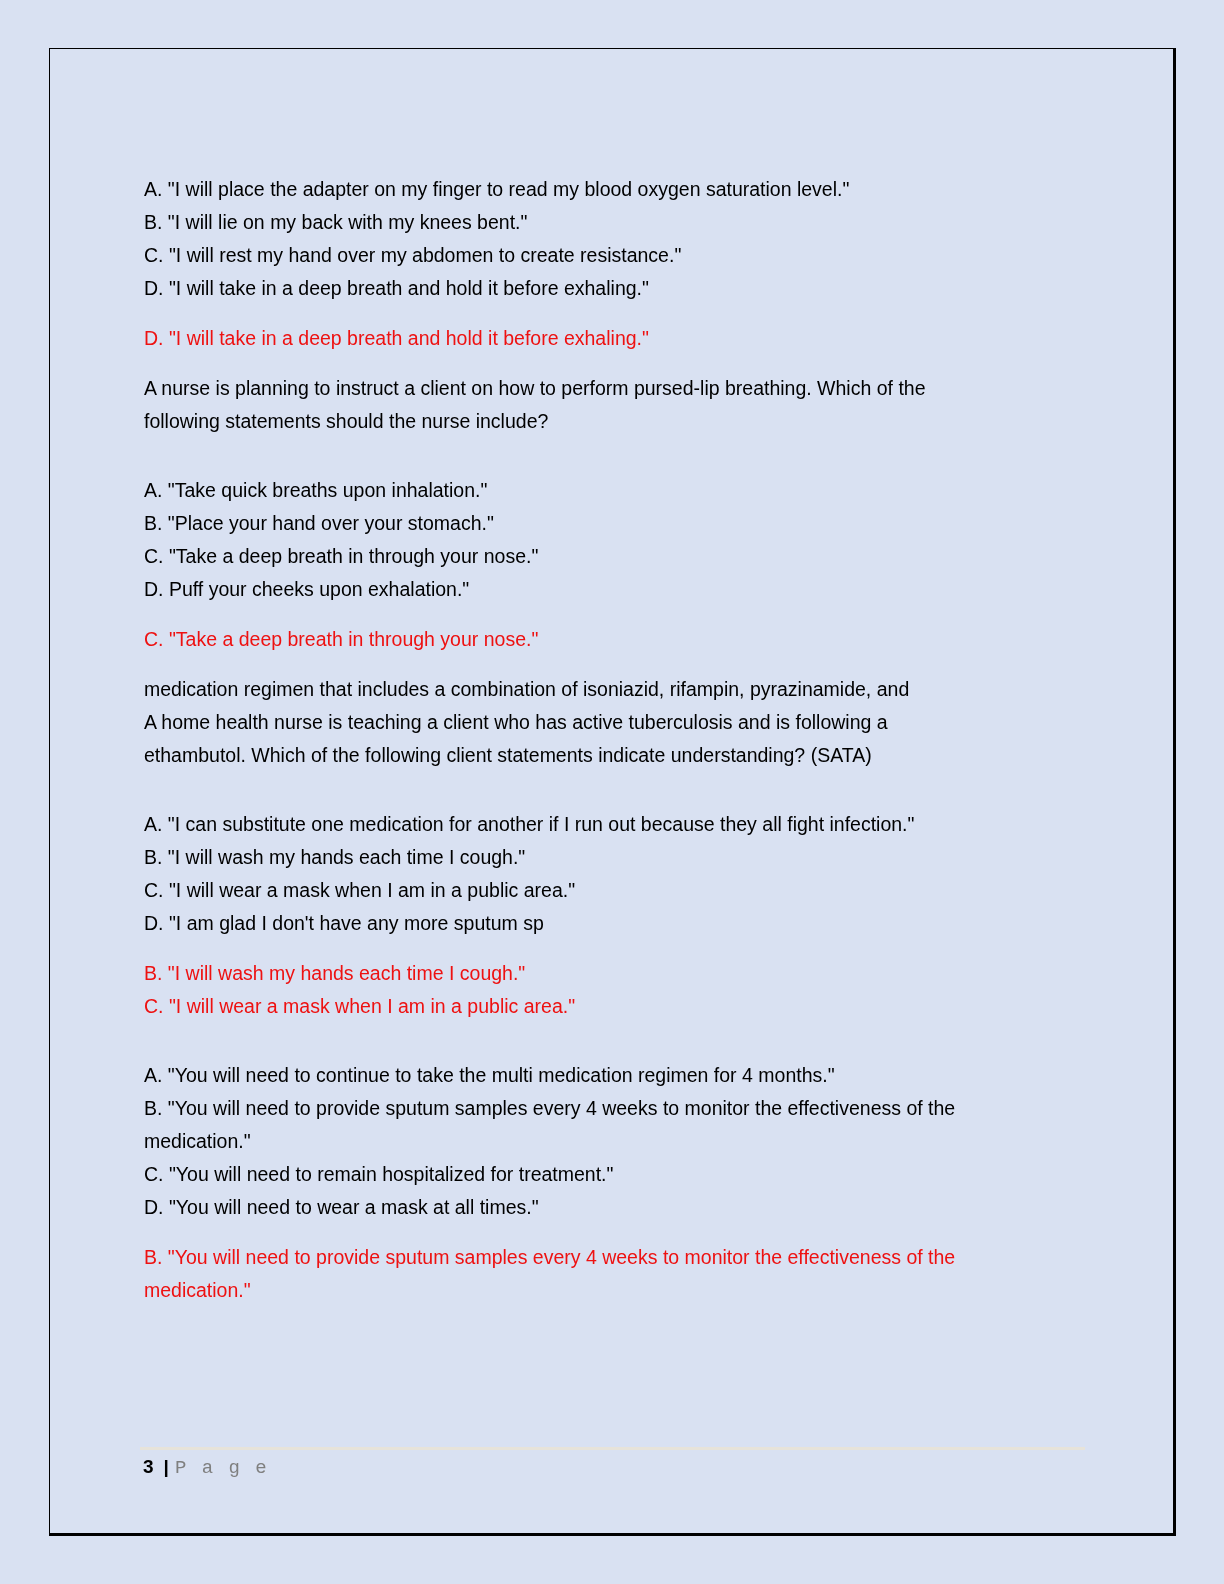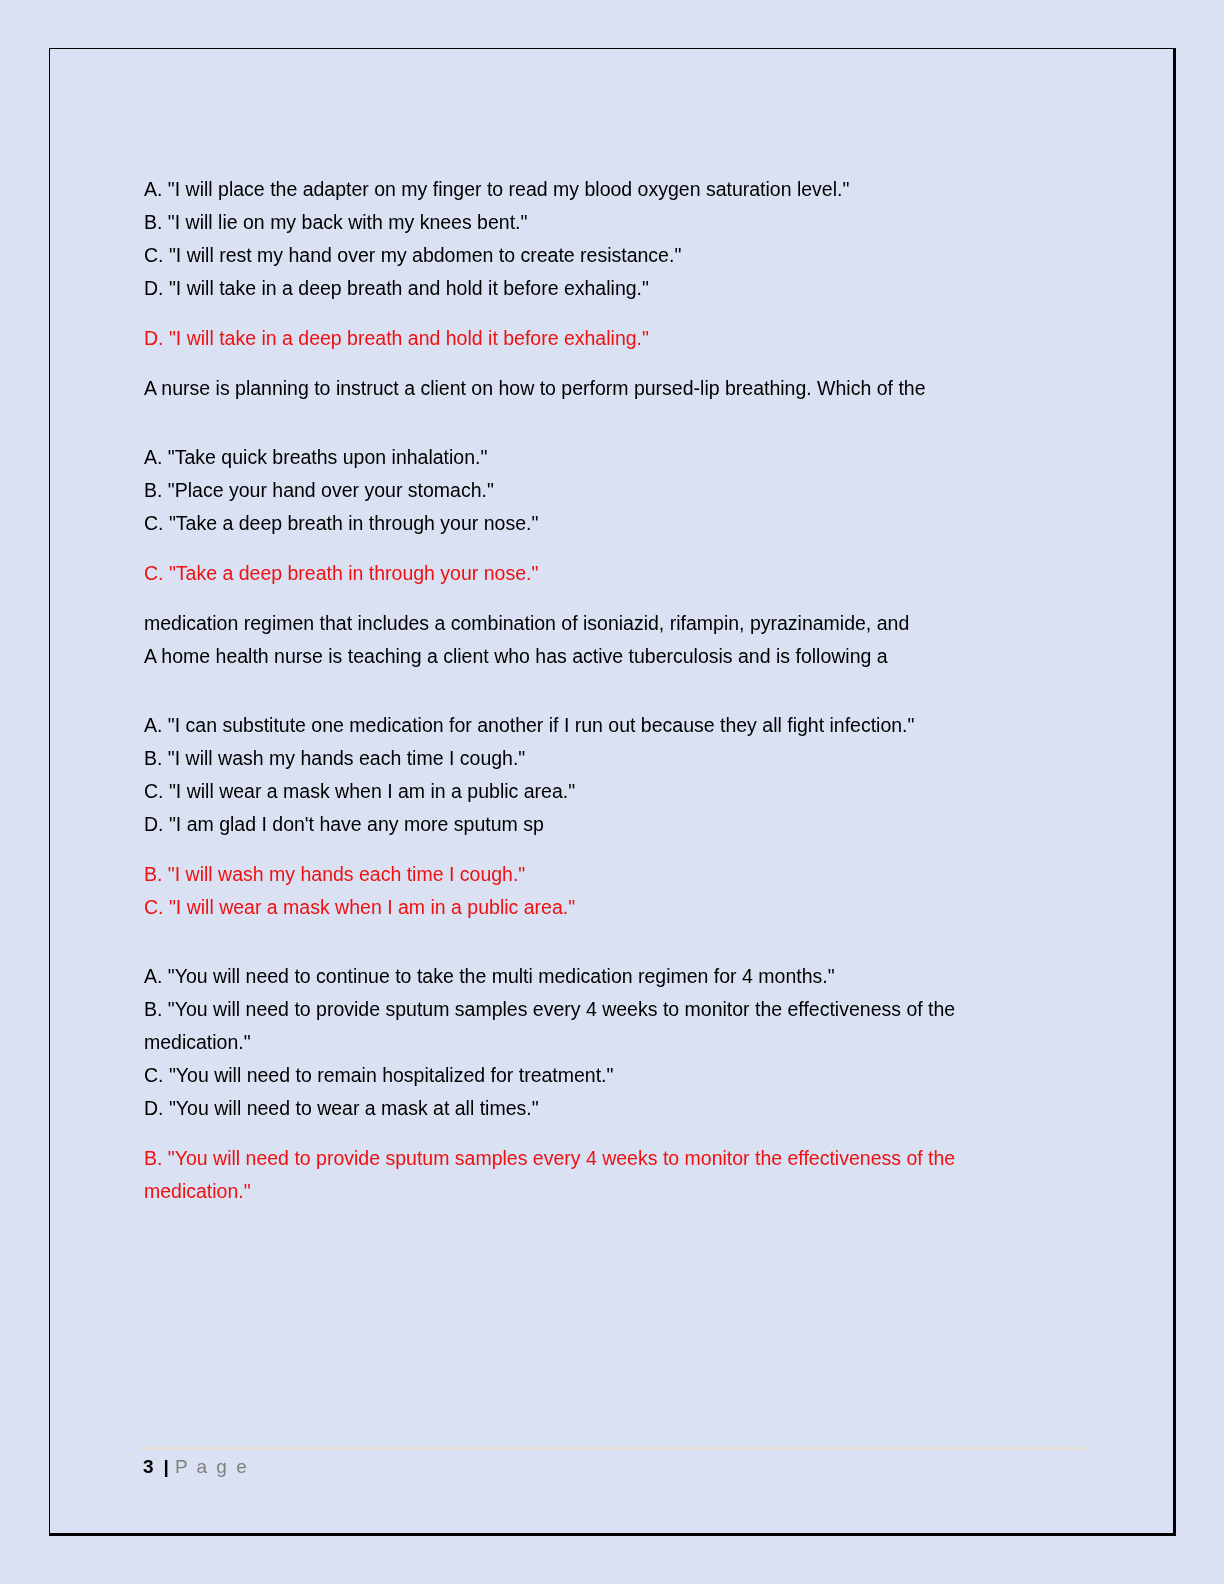--- a/index.html
+++ b/index.html
@@ -63,50 +63,54 @@
     color: var(--text, #000);
   }
   .footer-sep {
     font-weight: bold;
     color: var(--text, #000);
     margin: 0 6px 0 10px;
   }
   .page-label {
     color: var(--footer-gray, #7f7f7f);
     letter-spacing: 2px;
+    font-family: Liberation Mono, monospace;
   }
 </style>
 </head>
 <body>
 
 <div class="page">
   <div class="doc-body">
       <div class="block options">
         <div class="line">A. "I will place the adapter on my finger to read my blood oxygen saturation level."</div>
         <div class="line">B. "I will lie on my back with my knees bent."</div>
         <div class="line">C. "I will rest my hand over my abdomen to create resistance."</div>
         <div class="line">D. "I will take in a deep breath and hold it before exhaling."</div>
       </div>
       <div class="block answer">
         <div class="line">D. "I will take in a deep breath and hold it before exhaling."</div>
       </div>
       <div class="block question">
         <div class="line">A nurse is planning to instruct a client on how to perform pursed-lip breathing. Which of the</div>
+        <div class="line">following statements should the nurse include?</div>
       </div>
       <div class="block options">
         <div class="line">A. "Take quick breaths upon inhalation."</div>
         <div class="line">B. "Place your hand over your stomach."</div>
         <div class="line">C. "Take a deep breath in through your nose."</div>
+        <div class="line">D. Puff your cheeks upon exhalation."</div>
       </div>
       <div class="block answer">
         <div class="line">C. "Take a deep breath in through your nose."</div>
       </div>
       <div class="block question">
         <div class="line">medication regimen that includes a combination of isoniazid, rifampin, pyrazinamide, and</div>
         <div class="line">A home health nurse is teaching a client who has active tuberculosis and is following a</div>
+        <div class="line">ethambutol. Which of the following client statements indicate understanding? (SATA)</div>
       </div>
       <div class="block options">
         <div class="line">A. "I can substitute one medication for another if I run out because they all fight infection."</div>
         <div class="line">B. "I will wash my hands each time I cough."</div>
         <div class="line">C. "I will wear a mask when I am in a public area."</div>
         <div class="line">D. "I am glad I don't have any more sputum sp</div>
       </div>
       <div class="block answer">
         <div class="line">B. "I will wash my hands each time I cough."</div>
         <div class="line">C. "I will wear a mask when I am in a public area."</div>

